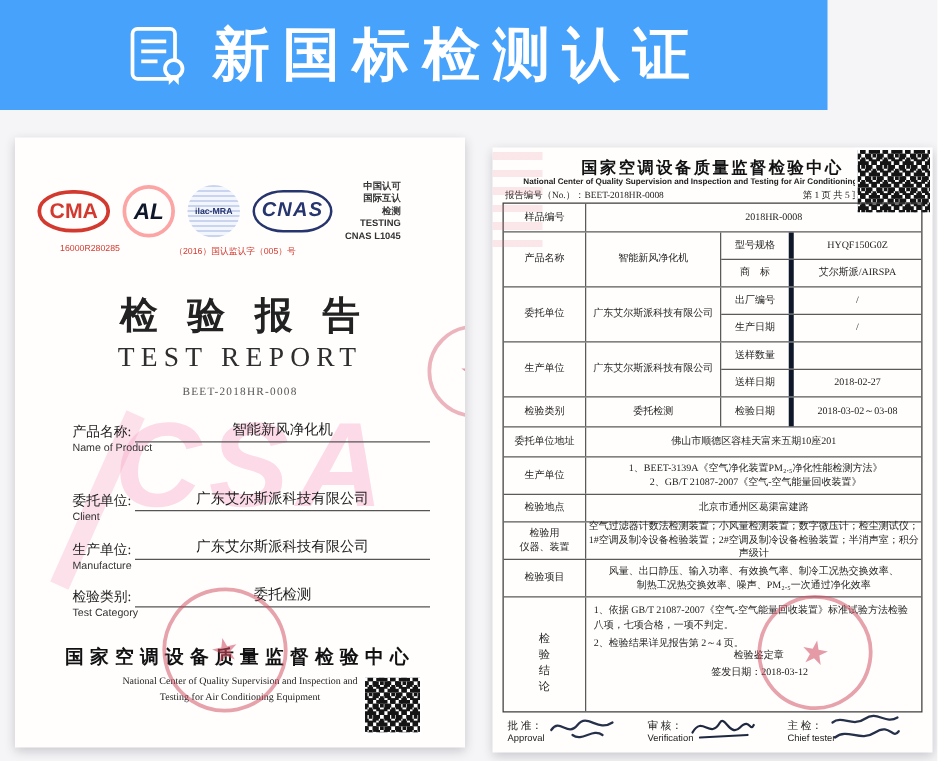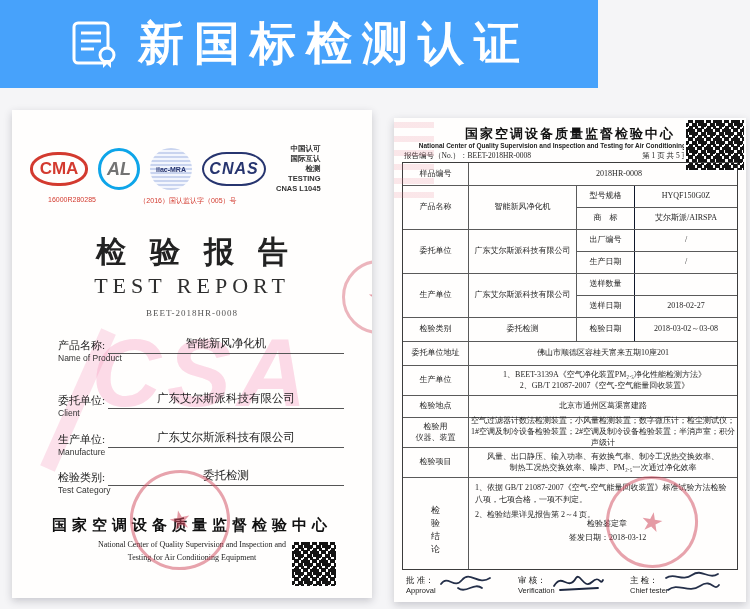--- a/index.html
+++ b/index.html
@@ -1,36 +1,36 @@
 <!DOCTYPE html>
 <html><head>
 <meta charset="utf-8">
 <style>
   html,body{margin:0;padding:0;background:#ffffff;}
   *{box-sizing:border-box;}
   body{font-family:"Liberation Serif","DejaVu Serif",serif;color:#2b2b2b;}
   #stage{position:relative;width:750px;height:609px;background:#f5f5f7;overflow:hidden;}
 
   
-  .banner{position:absolute;left:0;top:0;width:598px;height:88px;background:#47a2fb;
+  .banner{position:absolute;left:0;top:0;width:662px;height:88px;background:#47a2fb;
     display:flex;align-items:center;justify-content:center;gap:18px;}
   .banner-title{color:#ffffff;font-size:46px;font-weight:700;letter-spacing:10px;
     font-family:"Liberation Sans","DejaVu Sans",sans-serif;}
   .banner-icon{width:52px;height:52px;flex:0 0 auto;}
 
   
   .card{position:absolute;background:#fffefd;box-shadow:0 3px 8px rgba(40,40,60,.22);overflow:hidden;}
   #left-card{left:12px;top:110px;width:360px;height:488px;}
   #right-card{left:394px;top:118px;width:352px;height:484px;}
 
   
   .logo-row{position:absolute;left:18px;top:30px;width:324px;height:58px;display:flex;align-items:center;gap:10px;}
   .cma-oval{width:58px;height:34px;border:3px solid #d33a2f;border-radius:48%;color:#d33a2f;
     font-family:"Liberation Sans",sans-serif;font-weight:800;font-size:17px;display:flex;align-items:center;justify-content:center;}
-  .al-circle{width:42px;height:42px;border:3px solid #0ea5e9;border-radius:50%;color:#737373;
+  .al-circle{width:42px;height:42px;border:3px solid #fca5a5;border-radius:50%;color:#0f172a;
     font-family:"Liberation Sans",sans-serif;font-weight:800;font-style:italic;font-size:18px;display:flex;align-items:center;justify-content:center;}
   .ilac-circle{width:42px;height:42px;border-radius:50%;color:#27356f;font-weight:700;font-size:7px;
     display:flex;align-items:center;justify-content:center;text-align:center;
     background:repeating-linear-gradient(0deg,#c9d4ef 0 2px,#f3f6fd 2px 4px);
     font-family:"Liberation Sans",sans-serif;}
   .cnas-box{width:64px;height:34px;border:2px solid #27356f;border-radius:50% / 65%;color:#27356f;
     font-family:"Liberation Sans",sans-serif;font-weight:800;font-style:italic;font-size:16px;
     display:flex;align-items:center;justify-content:center;letter-spacing:1px;}
   .accr-block{font-size:7.5px;line-height:1.35;color:#333;font-weight:700;
     font-family:"Liberation Sans",sans-serif;text-align:right;}
@@ -93,21 +93,21 @@
   .trow{display:flex;border-top:1px solid #5a5a5a;align-items:stretch;}
   .trow:first-child{border-top:none;gap:32px;}
   .tc{display:flex;align-items:center;justify-content:center;text-align:center;
     padding:1px 2px;line-height:1.35;}
   .tc-label{flex:0 0 66px;border-right:1px solid #5a5a5a;flex-direction:column;}
   .tc-mid{flex:0 0 108px;border-right:1px solid #5a5a5a;}
   .tc-fill{flex:1 1 auto;}
   .subcol{flex:1 1 auto;display:flex;flex-direction:column;}
   .subrow{flex:1 1 0;display:flex;}
   .subrow + .subrow{border-top:1px solid #5a5a5a;}
-  .tc-sublabel{flex:0 0 58px;border-right:1px solid #0f172a;}
+  .tc-sublabel{flex:0 0 58px;border-right:4px solid #0f172a;}
   .tc-subval{flex:1 1 auto;}
   .h22{height:22px;} .h44{height:44px;} .h24{height:24px;} .h30{height:30px;}
   .tc-left{justify-content:flex-start;text-align:left;padding-left:5px;}
   .twolines{flex-direction:column;justify-content:center;}
 
   .concl-row{height:92px;}
   .vert-label{writing-mode:vertical-lr;letter-spacing:13px;font-size:9px;display:flex;
     align-items:center;justify-content:center;}
   .concl-cell{position:relative;flex:1 1 auto;padding:4px 6px;text-align:left;line-height:1.5;}
   .concl-line{margin:0 0 3px 0;}

